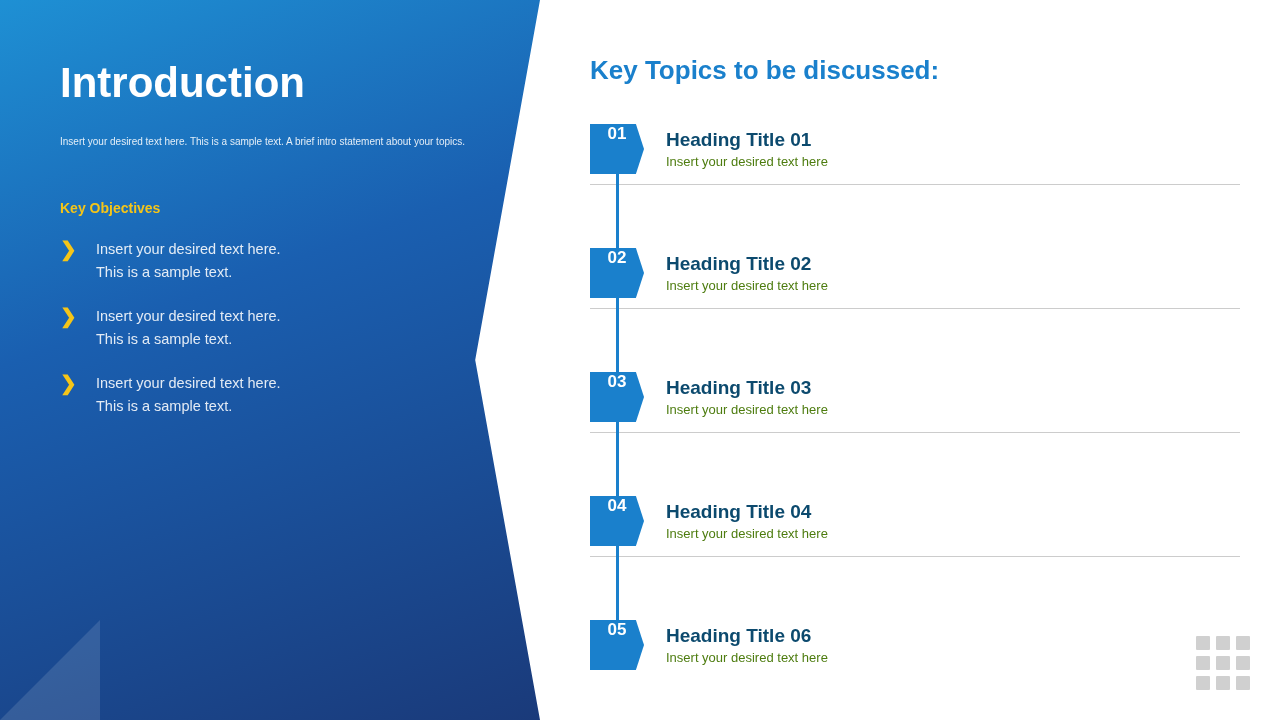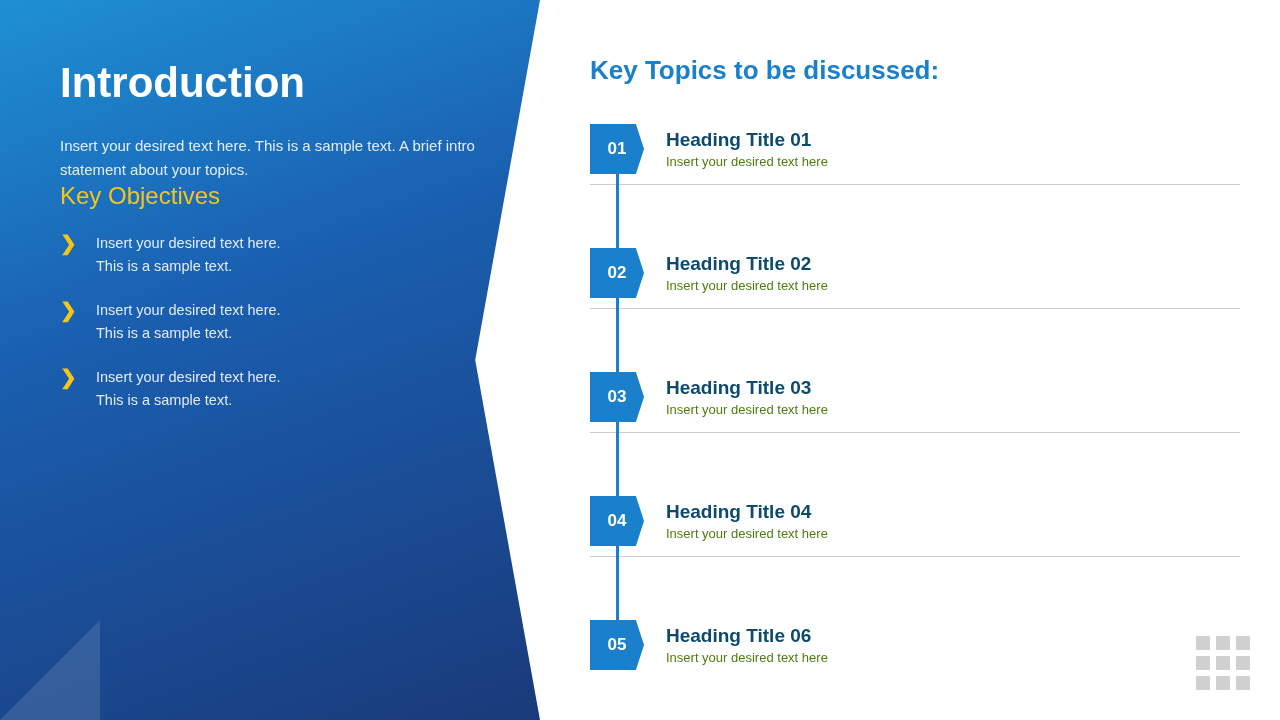--- a/index.html
+++ b/index.html
@@ -27,28 +27,29 @@
 
     .left-panel .main-title {
       font-size: 42px;
       font-weight: 800;
       color: #ffffff;
       margin-bottom: 28px;
       line-height: 1.1;
     }
 
     .left-panel .intro-text {
-      font-size: 15px;
+      font-size: 10px;
       color: rgba(255,255,255,0.88);
       line-height: 1.6;
+      margin-bottom: 50px;
     }
 
     .left-panel .objectives-title {
-      font-size: 24px;
-      font-weight: 400;
+      font-size: 14px;
+      font-weight: 700;
       color: #f5c518;
       margin-bottom: 22px;
     }
 
     .objective-item {
       display: flex;
       align-items: flex-start;
       margin-bottom: 22px;
     }
 
@@ -109,21 +110,20 @@
     }
 
     .topic-badge {
       width: 54px;
       height: 50px;
       background: #1a80cc;
       color: #ffffff;
       font-size: 17px;
       font-weight: 700;
       display: flex;
-      align-items: center;
       justify-content: center;
       position: relative;
       clip-path: polygon(0 0, 85% 0, 100% 50%, 85% 100%, 0 100%);
       margin-right: 22px;
       flex-shrink: 0;
     }
 
     .topic-text-group {
       display: flex;
       flex-direction: column;

